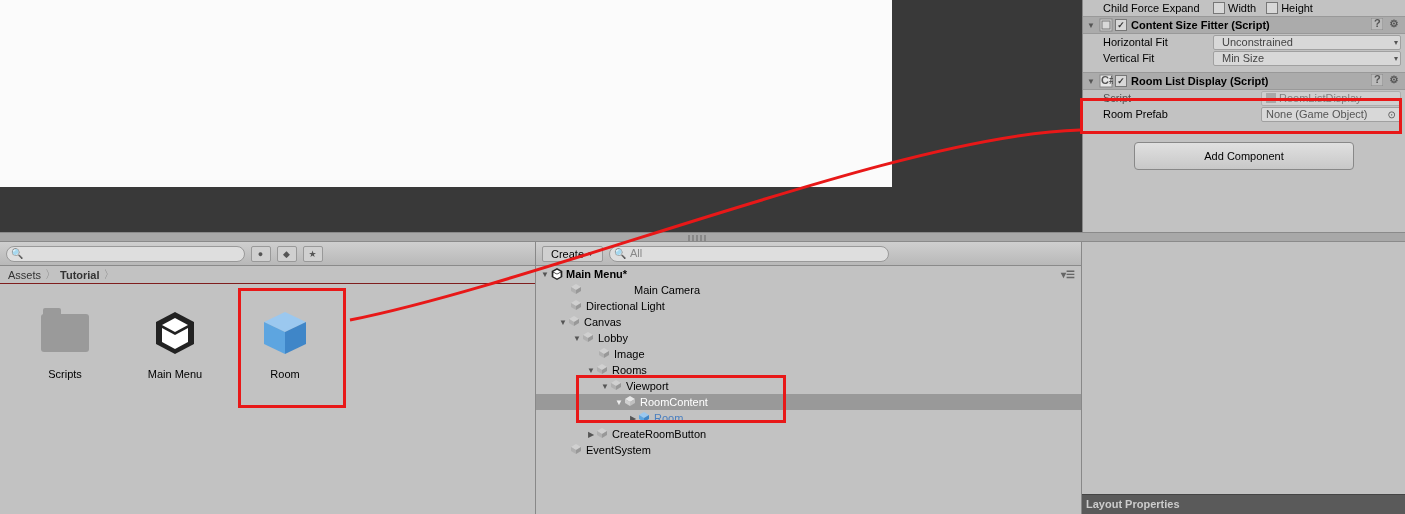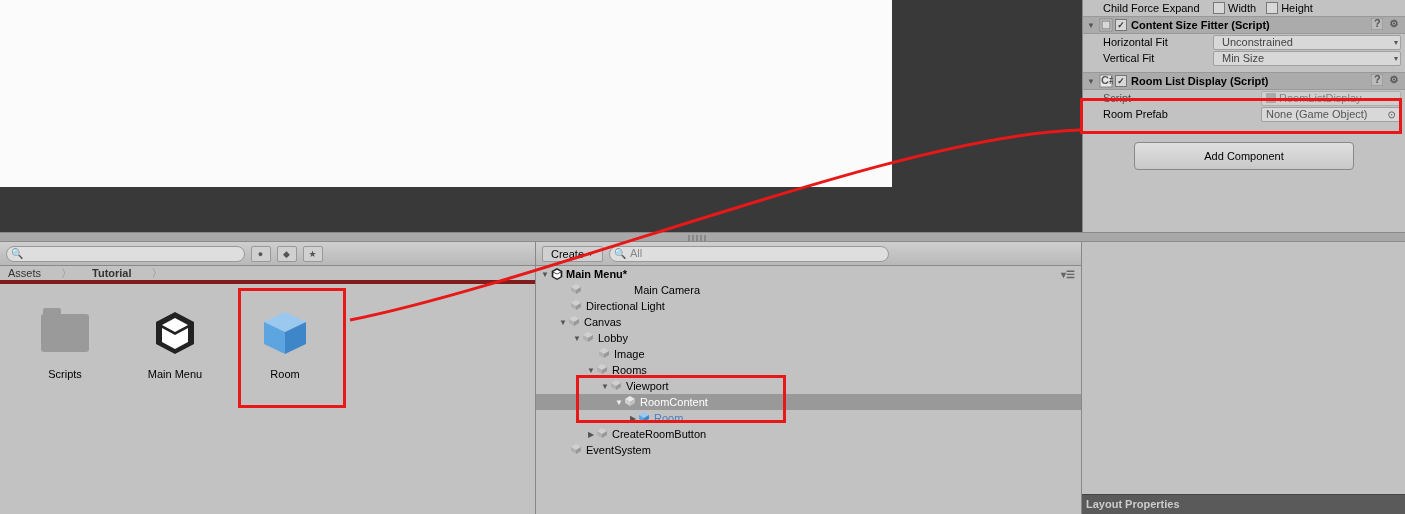--- a/index.html
+++ b/index.html
@@ -38,21 +38,21 @@
 .hierarchy-panel { width: 546px; border-right: 1px solid #888; background: #c2c2c2; display: flex; flex-direction: column; }
 .extra-panel { flex: 1; background: #c2c2c2; }
 
 .panel-toolbar { height: 24px; background: linear-gradient(#cfcfcf,#b8b8b8); border-bottom: 1px solid #8a8a8a; display: flex; align-items: center; padding: 0 6px; gap: 6px; }
 .toolbar-tab { background: #adadad; border: 1px solid #888; border-bottom: none; border-radius: 4px 4px 0 0; padding: 2px 10px; height: 17px; display: flex; align-items: center; position: relative; top: -4px; }
 .toolbar-tab.active { background: #c2c2c2; }
 .search-field { flex: 1; max-width: 360px; height: 16px; background: #dedede; border: 1px solid #999; border-radius: 8px; padding: 0 18px; position: relative; }
 .search-field .mag { position: absolute; left: 4px; top: 1px; font-size: 10px; color: #777; }
 .tool-btn { width: 20px; height: 16px; background: #d0d0d0; border: 1px solid #999; border-radius: 2px; display: flex; align-items: center; justify-content: center; font-size: 9px; color: #555; }
 
-.breadcrumb { height: 18px; background: #c2c2c2; border-bottom: 4px solid #7f1d1d; display: flex; align-items: center; padding: 0 8px; gap: 20px; color: #333; }
+.breadcrumb { height: 18px; background: #c2c2c2; border-bottom: 1px solid #7f1d1d; display: flex; align-items: center; padding: 0 8px; gap: 4px; color: #333; }
 .breadcrumb .sep { color: #888; }
 .breadcrumb .current { font-weight: bold; }
 
 .asset-grid { flex: 1; padding: 20px 30px; display: flex; gap: 40px; align-items: flex-start; }
 .asset-item { display: flex; flex-direction: column; align-items: center; gap: 6px; width: 70px; }
 .asset-icon { width: 58px; height: 58px; display: flex; align-items: center; justify-content: center; }
 .asset-label { text-align: center; color: #000; }
 
 .folder-ico { width: 48px; height: 38px; background: #9a9a9a; border-radius: 3px; position: relative; }
 .folder-ico::before { content: ""; position: absolute; top: -6px; left: 2px; width: 18px; height: 8px; background: #9a9a9a; border-radius: 2px 2px 0 0; }

